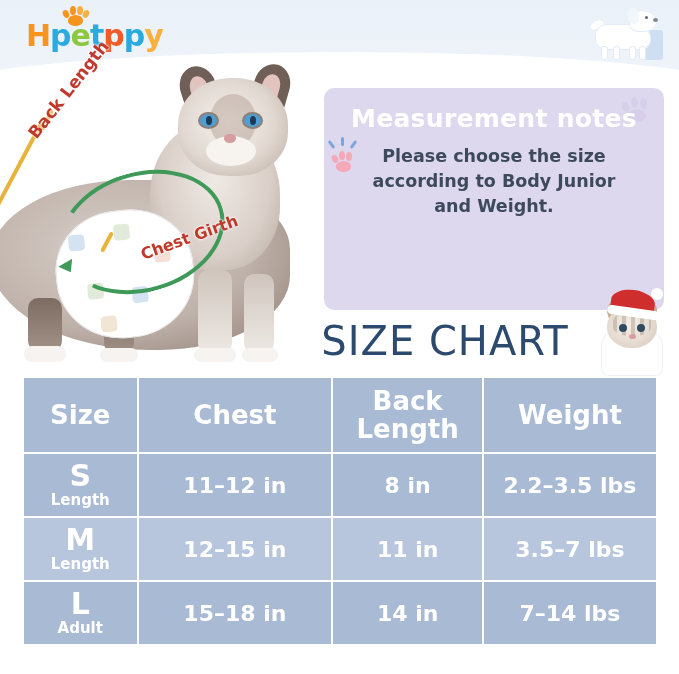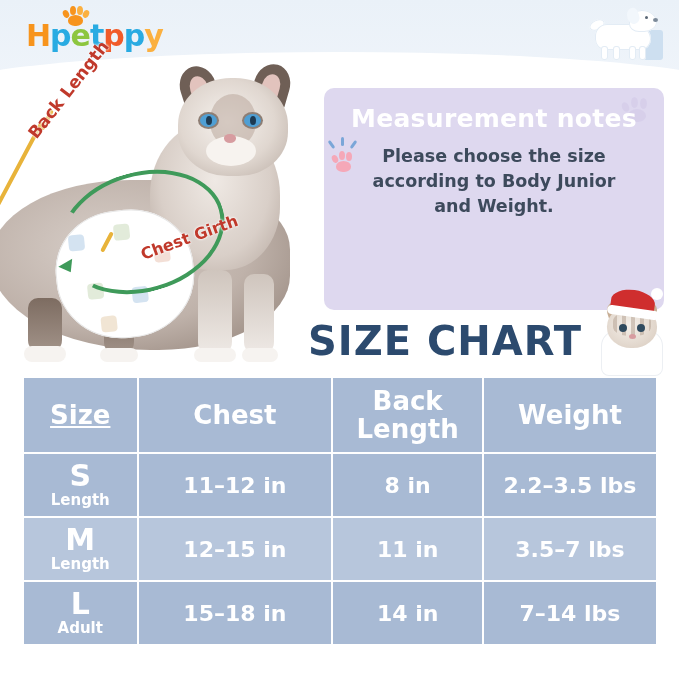--- a/index.html
+++ b/index.html
@@ -222,21 +222,21 @@
   }
   .card-paw-deco .pad{position:absolute;background:#cfc6e6;border-radius:50%;}
   .card-paw-deco .q1{width:7px;height:10px;left:2px;top:8px;transform:rotate(-25deg);}
   .card-paw-deco .q2{width:7px;height:11px;left:11px;top:3px;}
   .card-paw-deco .q3{width:7px;height:11px;left:20px;top:4px;}
   .card-paw-deco .pm{width:18px;height:13px;left:8px;top:15px;border-radius:50% 50% 45% 45%;}
 
   
   .chart-title{
     position:absolute;left:290px;top:318px;width:310px;text-align:center;
-    color:#2c4a6e;font-size:40px;font-weight:bold;letter-spacing:1px;
+    color:#2c4a6e;font-size:40px;font-weight:normal;letter-spacing:1px;
   }
 
   
   .santa-cat{
     position:absolute;right:6px;top:292px;width:80px;height:84px;
   }
   .sc-body{
     position:absolute;left:8px;top:38px;width:62px;height:46px;
     background:#ffffff;border-radius:16px 16px 8px 8px;
     box-shadow:0 0 0 1px #eceff3 inset;
@@ -278,21 +278,21 @@
   .table thead th{
     height:72px;
     font-size:26px;
     line-height:28px;
   }
   .table tbody td{
     height:60px;
     font-size:22px;
   }
   .table tbody tr:nth-child(even) td{background:#b7c6dc;}
-  .col-size{width:112px;text-decoration:underline;}
+  .col-size{width:112px;}
   .col-chest{width:194px;}
   .col-back{width:148px;}
   .col-weight{width:172px;}
   .size-letter{
     display:block;font-size:30px;line-height:30px;
   }
   .size-word{
     display:block;font-size:15px;line-height:18px;font-weight:bold;
   }
 </style>

